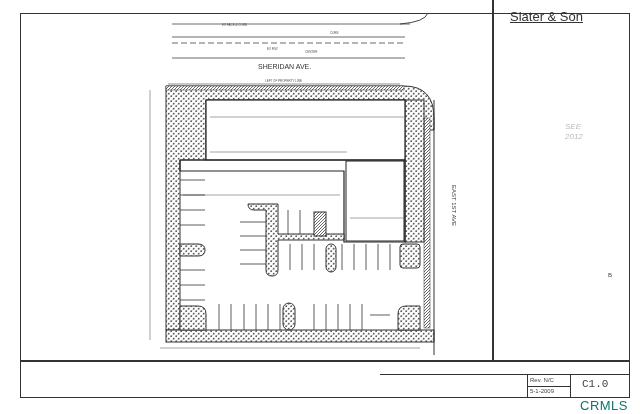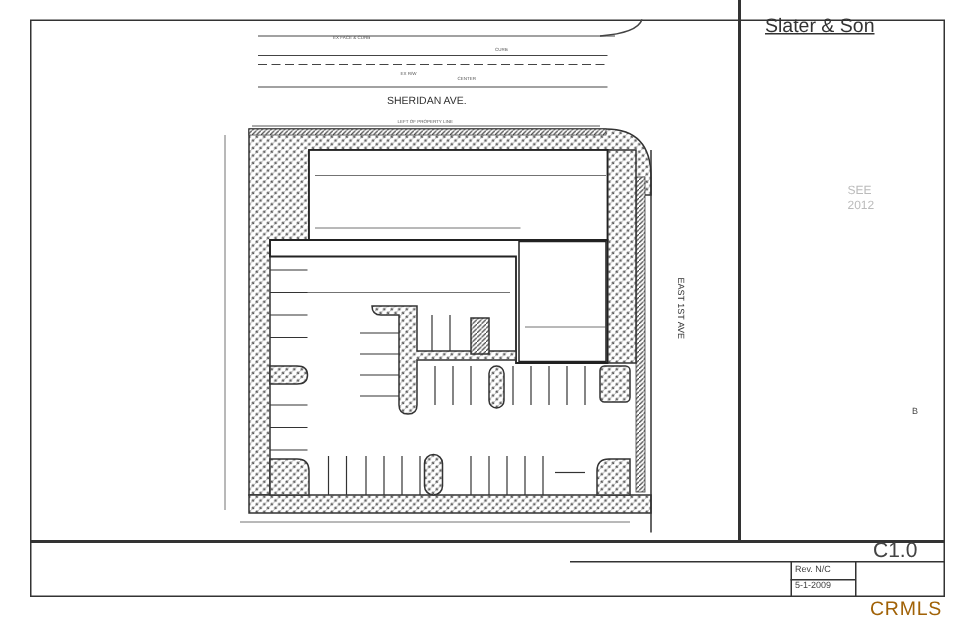--- a/index.html
+++ b/index.html
@@ -1,27 +1,27 @@
 <!DOCTYPE html>
 <html><head>
 <meta charset="utf-8">
 <style>
   html,body{margin:0;padding:0;background:#fff;}
   body{width:640px;height:414px;position:relative;overflow:hidden;font-family:"Liberation Sans",sans-serif;color:#222;}
   .sheet{position:absolute;left:20px;top:13px;width:610px;height:385px;border:1.5px solid #333;box-sizing:border-box;}
   .title-col{position:absolute;left:492px;top:0;width:1.5px;height:360px;background:#333;}
   .title-bar{position:absolute;left:0;top:360px;width:100%;height:1.5px;background:#333;}
   .company{position:absolute;left:510px;top:9px;font-size:13px;color:#333;text-decoration:underline;}
-  .stamp{position:absolute;left:565px;top:122px;font-size:8px;color:#bbb;line-height:10px;}
+  .stamp{position:absolute;left:565px;top:122px;font-size:8px;color:#bbb;line-height:10px;font-style:italic;}
   .tiny-mark{position:absolute;left:608px;top:272px;font-size:6px;color:#444;}
   .tb-box{position:absolute;top:374px;height:24px;border-left:1px solid #333;box-sizing:border-box;}
   .tb-title{position:absolute;left:384px;top:375px;font-size:10px;line-height:11px;text-decoration:underline;color:#333;}
   .tb-rev{position:absolute;left:530px;top:375px;font-size:6px;line-height:11px;color:#444;}
-  .tb-sheet{position:absolute;left:582px;top:358px;font-size:14px;color:#444;}
-  .watermark{position:absolute;left:580px;top:398px;font-size:13px;color:#a16207;letter-spacing:0.5px;}
+  .tb-sheet{position:absolute;left:582px;top:378px;font-size:11px;color:#444;font-family:Liberation Mono, monospace;}
+  .watermark{position:absolute;left:580px;top:398px;font-size:13px;color:#0f766e;letter-spacing:0.5px;}
   svg.plan{position:absolute;left:0;top:0;}
   .lbl{font-family:"Liberation Sans",sans-serif;}
 </style>
 </head>
 <body>
 
 <div class="sheet"></div>
 <div class="title-col"></div>
 <div class="title-bar" style="left:20px;width:610px;"></div>
 

